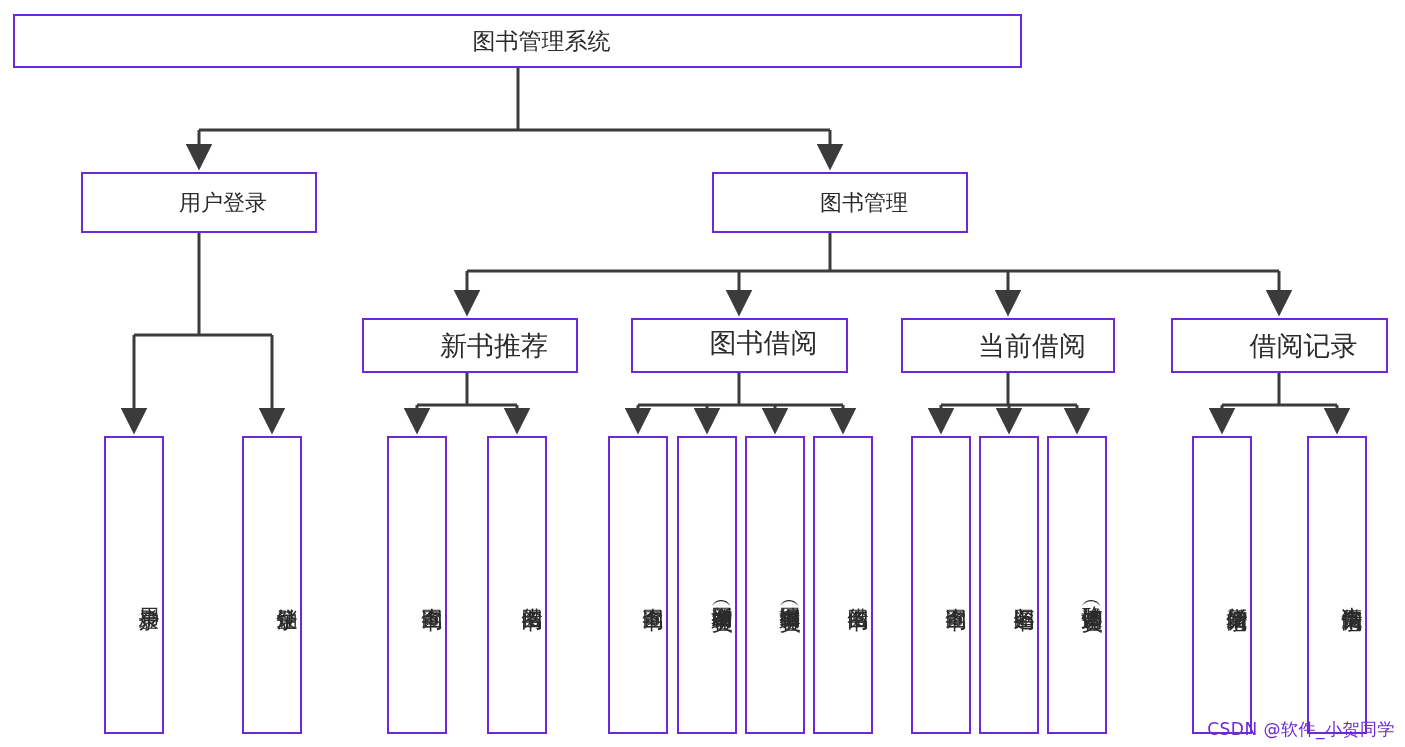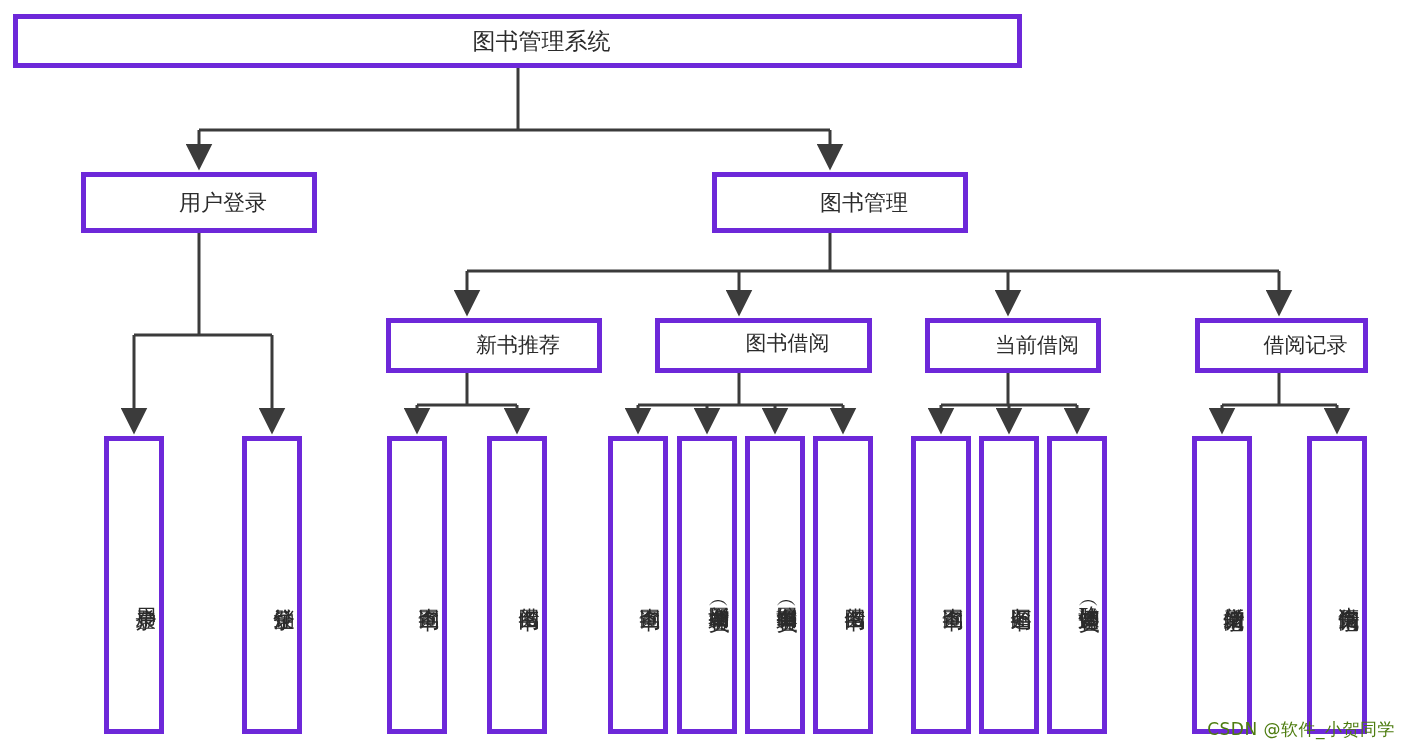--- a/index.html
+++ b/index.html
@@ -22,39 +22,38 @@
     position: absolute;
     left: 0;
     top: 0;
     width: 1405px;
     height: 747px;
     pointer-events: none;
   }
   .node {
     position: absolute;
     box-sizing: border-box;
-    border: 5px solid #6d28d9;
+    border: 2px solid #6d28d9;
     background: #ffffff;
     display: flex;
     align-items: center;
     justify-content: center;
     color: #2b2b2b;
     line-height: 1.25;
     text-align: center;
     padding-left: 48px;
   }
   .node.root {
     font-size: 23px;
   }
   .node.level2 {
     font-size: 22px;
   }
   .node.level3 {
-    font-size: 21px;
-    margin-left: 24px;
+    font-size: 27px;
   }
   .node.leaf {
     font-size: 21px;
     writing-mode: vertical-rl;
     text-orientation: upright;
     align-items: flex-start;
     justify-content: center;
     padding-top: 16px;
     letter-spacing: 1px;
   }
@@ -66,21 +65,21 @@
   }
   .node-label {
     display: block;
     white-space: nowrap;
   }
   #watermark {
     position: absolute;
     right: 10px;
     bottom: 6px;
     font-size: 17px;
-    color: #4d7c0f;
+    color: #6d28d9;
     letter-spacing: 0.5px;
     white-space: nowrap;
   }
 </style>
 </head>
 <body>
 
 <div id="diagram-root">
 
   <svg id="edge-layer" viewBox="0 0 1405 747" xmlns="http://www.w3.org/2000/svg">
@@ -143,24 +142,24 @@
   <div class="node level2" style="left:712px; top:172px; width:256px; height:61px;">
     <span class="node-label">图书管理</span>
   </div>
 
   <div class="node level3" style="left:362px; top:318px; width:216px; height:55px;">
     <span class="node-label">新书推荐</span>
   </div>
   <div class="node level3" style="left:631px; top:318px; width:217px; height:55px;font-family:Liberation Mono, monospace;">
     <span class="node-label">图书借阅</span>
   </div>
-  <div class="node level3" style="left:901px; top:318px; width:176px; height:55px;">
+  <div class="node level3" style="left:901px; top:318px; width:214px; height:55px;">
     <span class="node-label">当前借阅</span>
   </div>
-  <div class="node level3" style="left:1171px; top:318px; width:173px; height:55px;">
+  <div class="node level3" style="left:1171px; top:318px; width:217px; height:55px;">
     <span class="node-label">借阅记录</span>
   </div>
 
   <div class="node leaf" style="left:104px; top:436px; width:60px; height:298px;">
     <span class="node-label">用户登录</span>
   </div>
   <div class="node leaf" style="left:242px; top:436px; width:60px; height:298px;">
     <span class="node-label">注销登录</span>
   </div>
 

